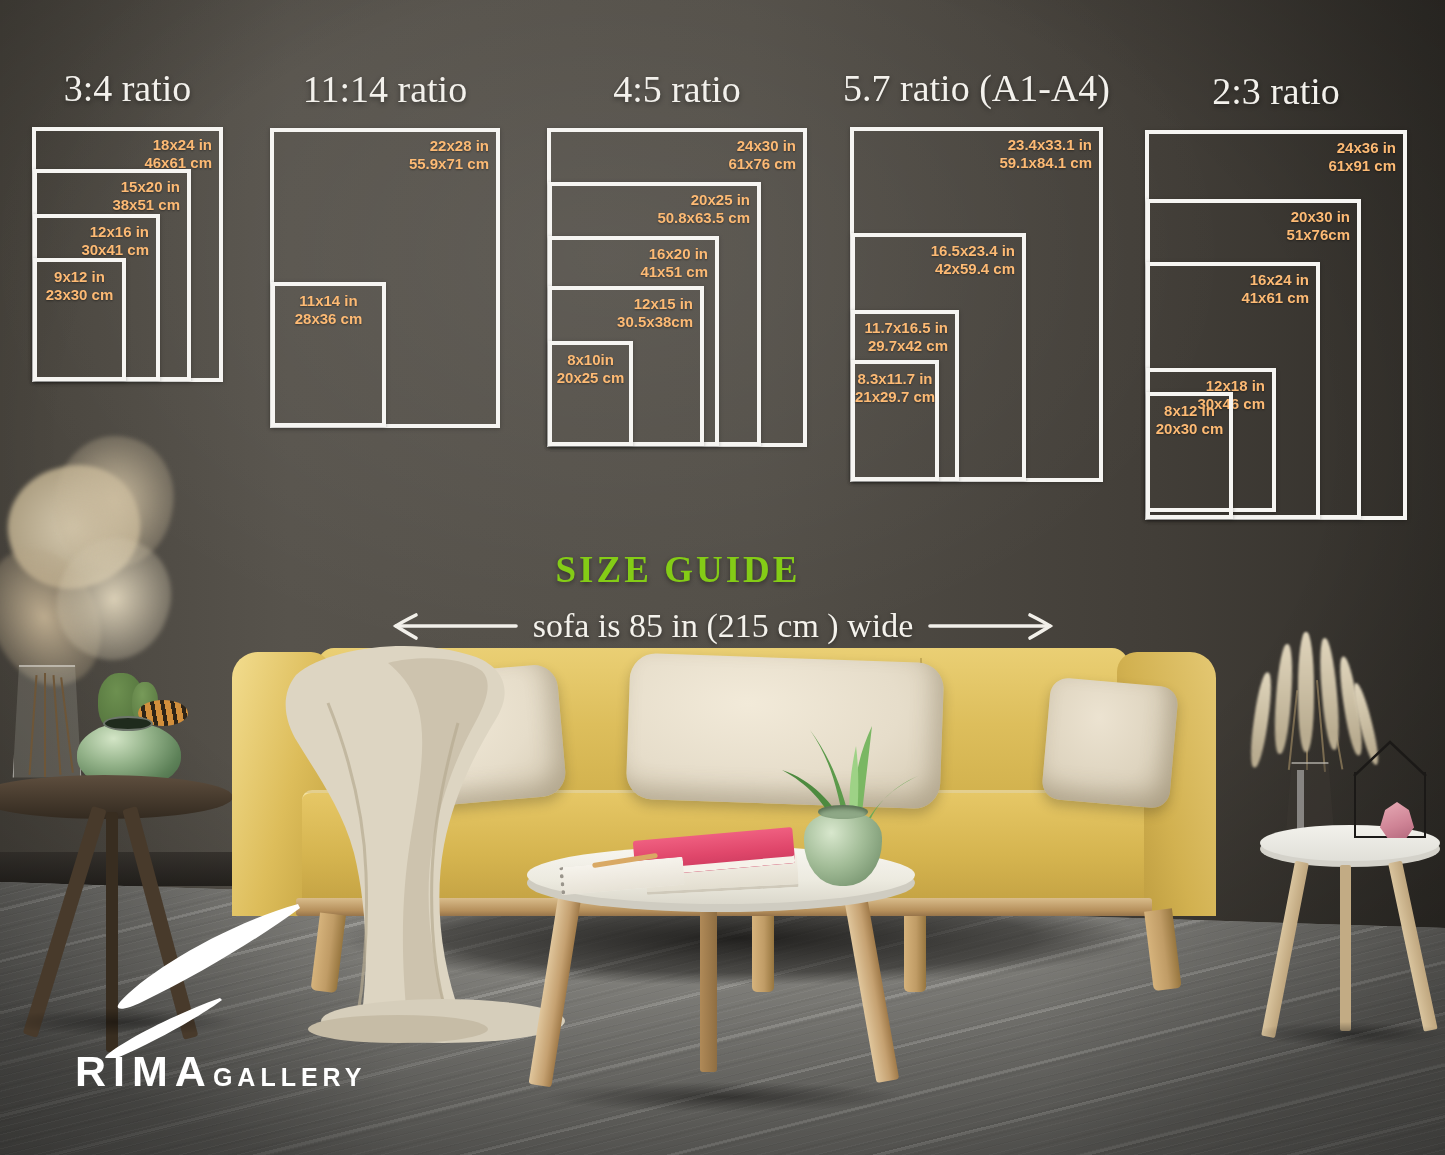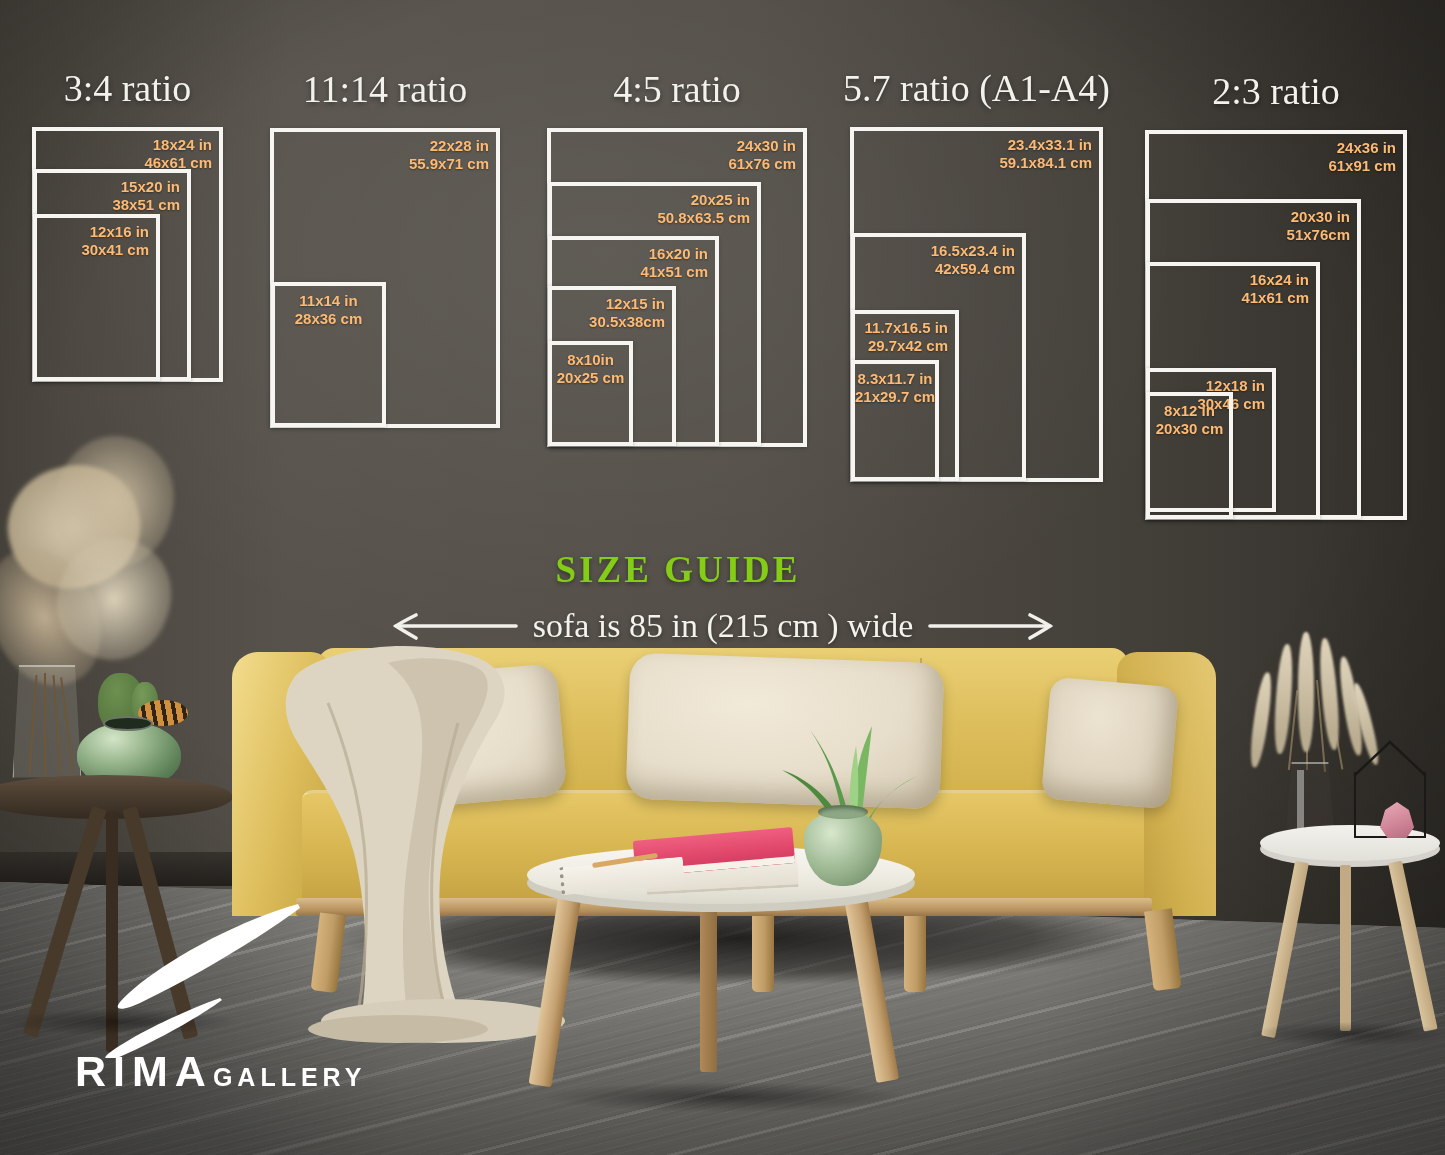--- a/index.html
+++ b/index.html
@@ -205,20 +205,26 @@
             <div>15x20 in</div>
             <div>38x51 cm</div>
           </div>
         </div>
         <div class="size-box" style="left: 1px; bottom: 1px; width: 127px; height: 167px;">
           <div class="size-label tr">
             <div>12x16 in</div>
             <div>30x41 cm</div>
           </div>
         </div>
+        <div class="size-box" style="left: 1px; bottom: 1px; width: 93px; height: 123px;">
+          <div class="size-label tc">
+            <div>9x12 in</div>
+            <div>23x30 cm</div>
+          </div>
+        </div>
       </div>
       <div class="ratio-group" style="left: 270px; top: 128px; width: 230px; height: 300px;">
         <div class="ratio-title">11:14 ratio</div>
         <div class="size-box outer">
           <div class="size-label tr">
             <div>22x28 in</div>
             <div>55.9x71 cm</div>
           </div>
         </div>
         <div class="size-box" style="left: 1px; bottom: 1px; width: 115px; height: 145px;">
@@ -241,21 +247,21 @@
             <div>20x25 in</div>
             <div>50.8x63.5 cm</div>
           </div>
         </div>
         <div class="size-box" style="left: 1px; bottom: 1px; width: 171px; height: 210px;">
           <div class="size-label tr">
             <div>16x20 in</div>
             <div>41x51 cm</div>
           </div>
         </div>
-        <div class="size-box" style="left: 1px; bottom: 1px; width: 128px; height: 160px; margin-top: 45px;">
+        <div class="size-box" style="left: 1px; bottom: 1px; width: 156px; height: 160px; margin-top: 45px;">
           <div class="size-label tr">
             <div>12x15 in</div>
             <div>30.5x38cm</div>
           </div>
         </div>
         <div class="size-box" style="left: 1px; bottom: 1px; width: 85px; height: 105px;">
           <div class="size-label tc">
             <div>8x10in</div>
             <div>20x25 cm</div>
           </div>

